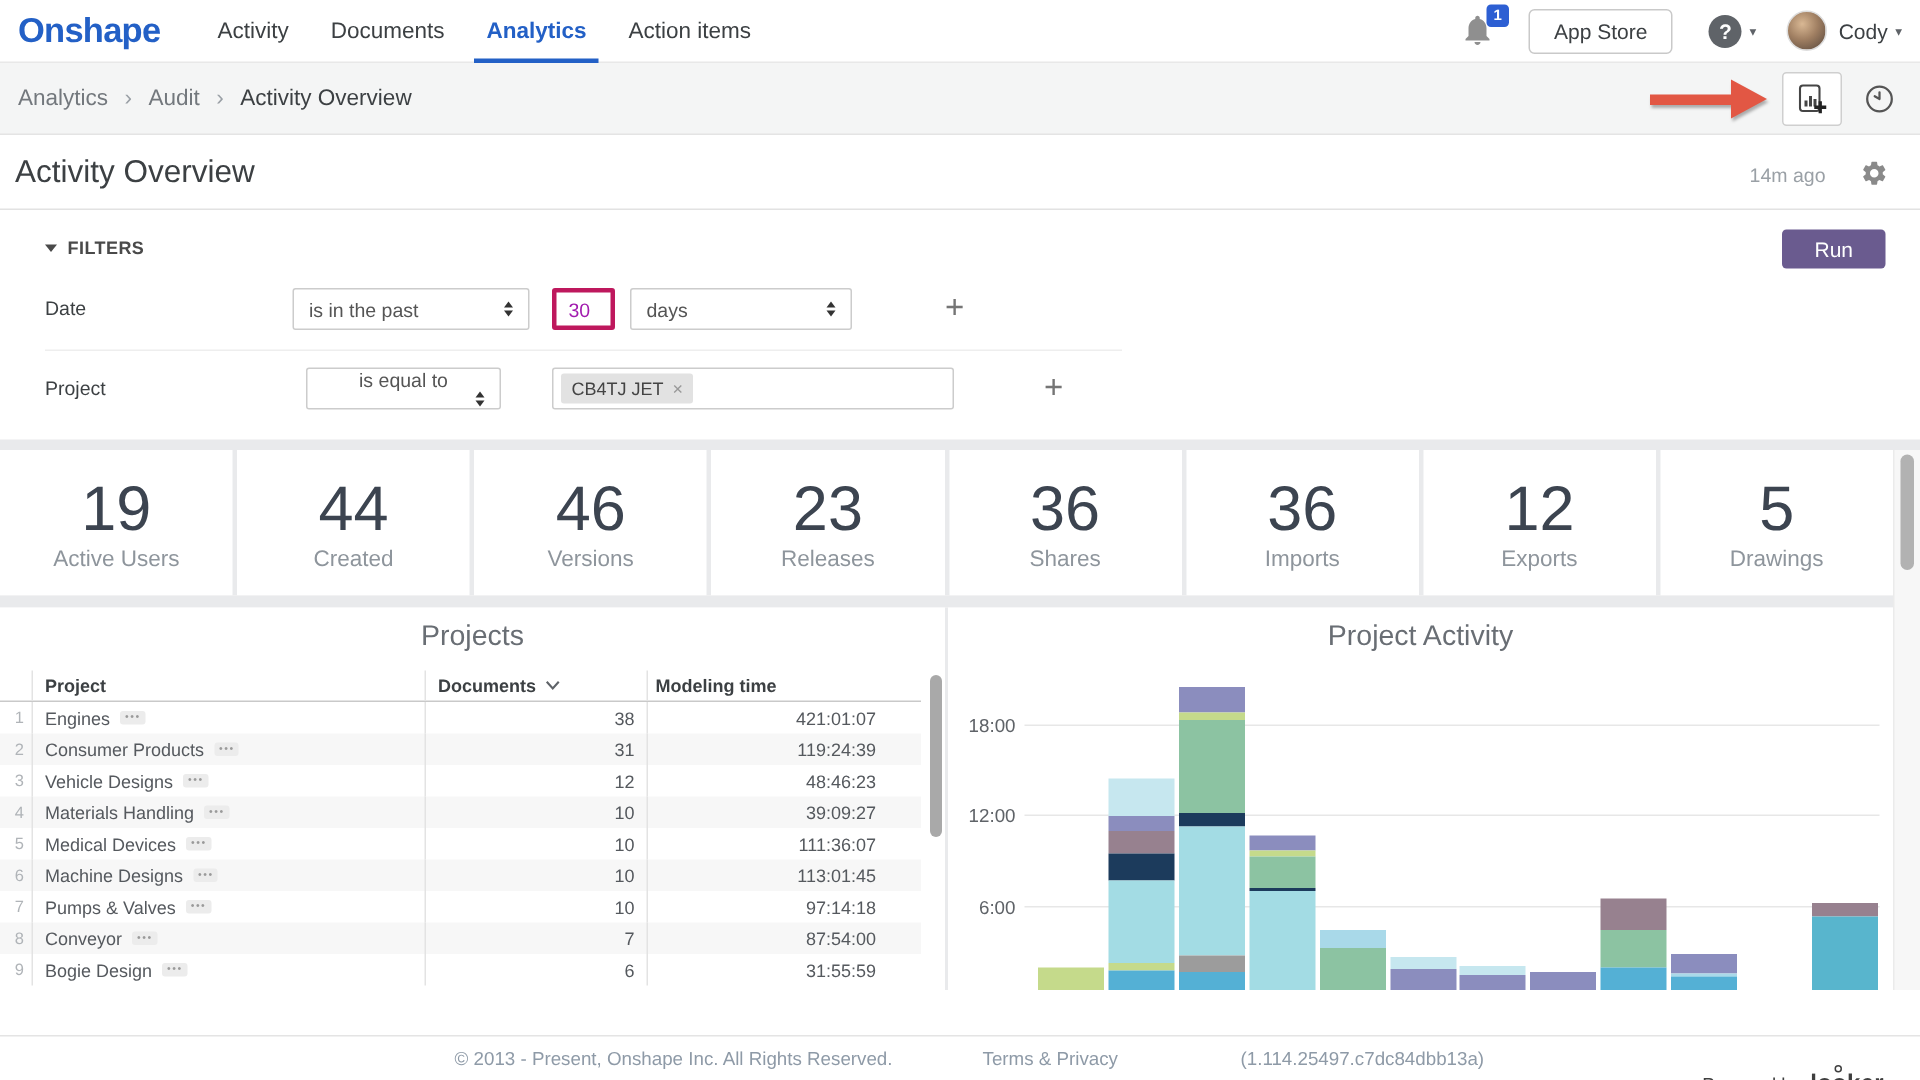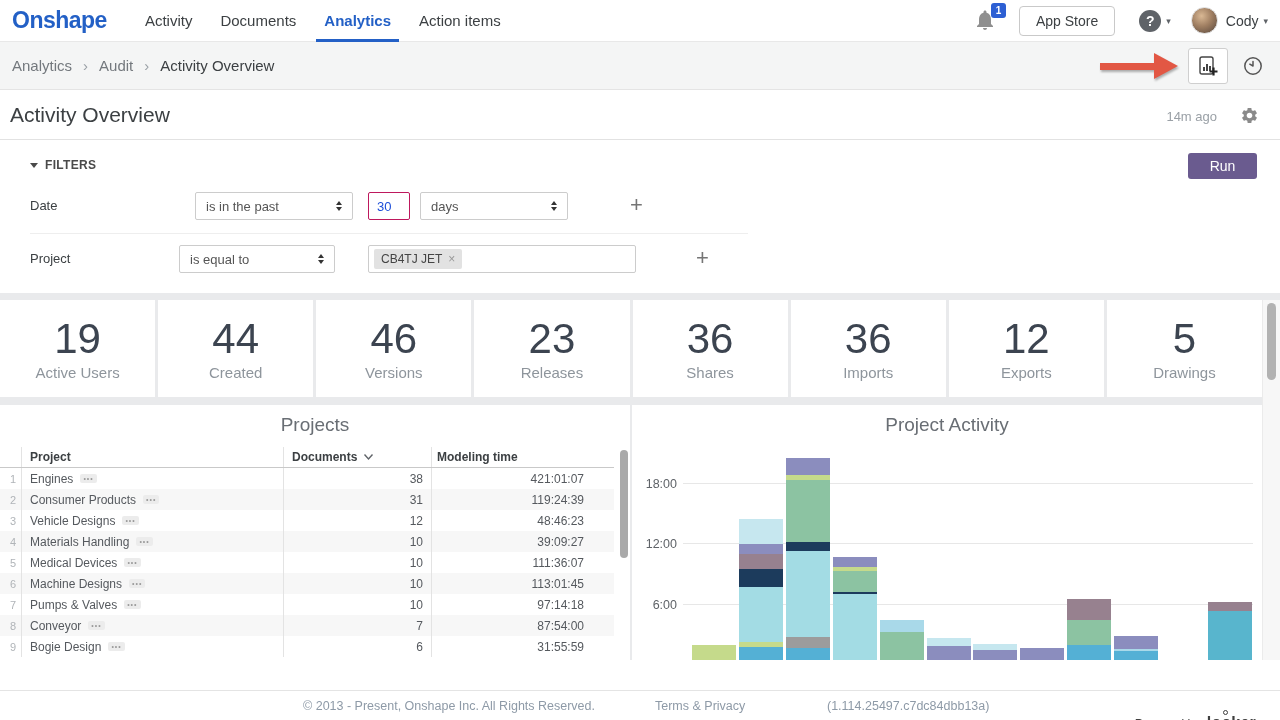--- a/index.html
+++ b/index.html
@@ -63,22 +63,22 @@
   .filters-label { font-size:12px; font-weight:bold; color:#4a4a4a; letter-spacing:0.3px; }
   .run-btn { position:absolute; right:23px; top:13px; width:69px; height:26px; background:#6a5b8f; color:#fff;
              font-size:14px; border:none; border-radius:3px; cursor:pointer; }
   .frow-label { position:absolute; left:30px; font-size:13px; color:#3c4043; }
   .sel { position:absolute; height:28px; background:#fff; border:1px solid #ccc; border-radius:2px;
          display:flex; align-items:center; font-size:13px; color:#555; padding:0 10px; cursor:pointer; }
   .sel .dbl { margin-left:auto; display:flex; flex-direction:column; gap:2px; }
   .dbl i { display:block; width:0; height:0; border-left:3.5px solid transparent; border-right:3.5px solid transparent; }
   .dbl .u { border-bottom:4px solid #333; }
   .dbl .d { border-top:4px solid #333; }
-  .num-input { position:absolute; width:42px; height:28px; border:1px solid #be185d; border-radius:2px;
-               font-size:13px; color:#1d4ed8; padding:0 8px; font-family:"Liberation Sans",sans-serif; }
+  .num-input { position:absolute; width:42px; height:28px; border:3px solid #be185d; border-radius:2px;
+               font-size:13px; color:#a21caf; padding:0 8px; font-family:"Liberation Sans",sans-serif; }
   .tag-input { position:absolute; width:268px; height:28px; border:1px solid #ccc; border-radius:2px;
                background:#fff; display:flex; align-items:center; padding:0 5px; }
   .tag { background:#e2e2e2; border-radius:2px; font-size:12px; color:#444; padding:3px 7px;
          display:flex; align-items:center; }
   .tag .x { margin-left:6px; color:#999; font-size:12px; cursor:pointer; }
   .plus-btn { position:absolute; font-size:22px; font-weight:300; color:#757575; cursor:pointer; line-height:20px; }
   .frow-sep { position:absolute; left:30px; top:93px; width:718px; height:1px; background:#eee; }
 
   
   .band { position:absolute; left:0; width:1280px; background:#e9eaec; }
@@ -242,21 +242,21 @@
       <span class="dbl">
           <i class="u"></i>
           <i class="d"></i>
         </span>
     </div>
     <span class="plus-btn" style="left:630px; top:55px;">+</span>
 
     <div class="frow-sep"></div>
 
     <span class="frow-label" style="top:111px;">Project</span>
-    <div class="sel" style="left:179px; top:105px; width:156px;">
+    <div class="sel" style="left:204px; top:105px; width:130px;flex-direction:column;">
       <span>is equal to</span>
       <span class="dbl">
           <i class="u"></i>
           <i class="d"></i>
         </span>
     </div>
     <div class="tag-input" style="left:368px; top:105px;">
       <span class="tag">
         <span>CB4TJ JET</span>
         <span class="x">×</span>

